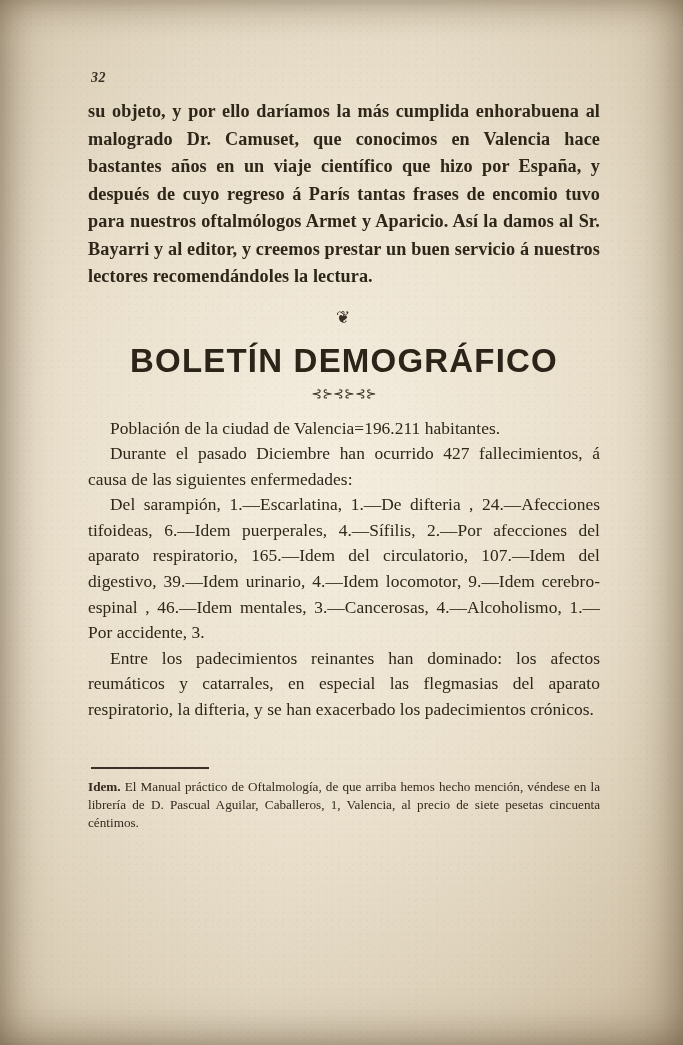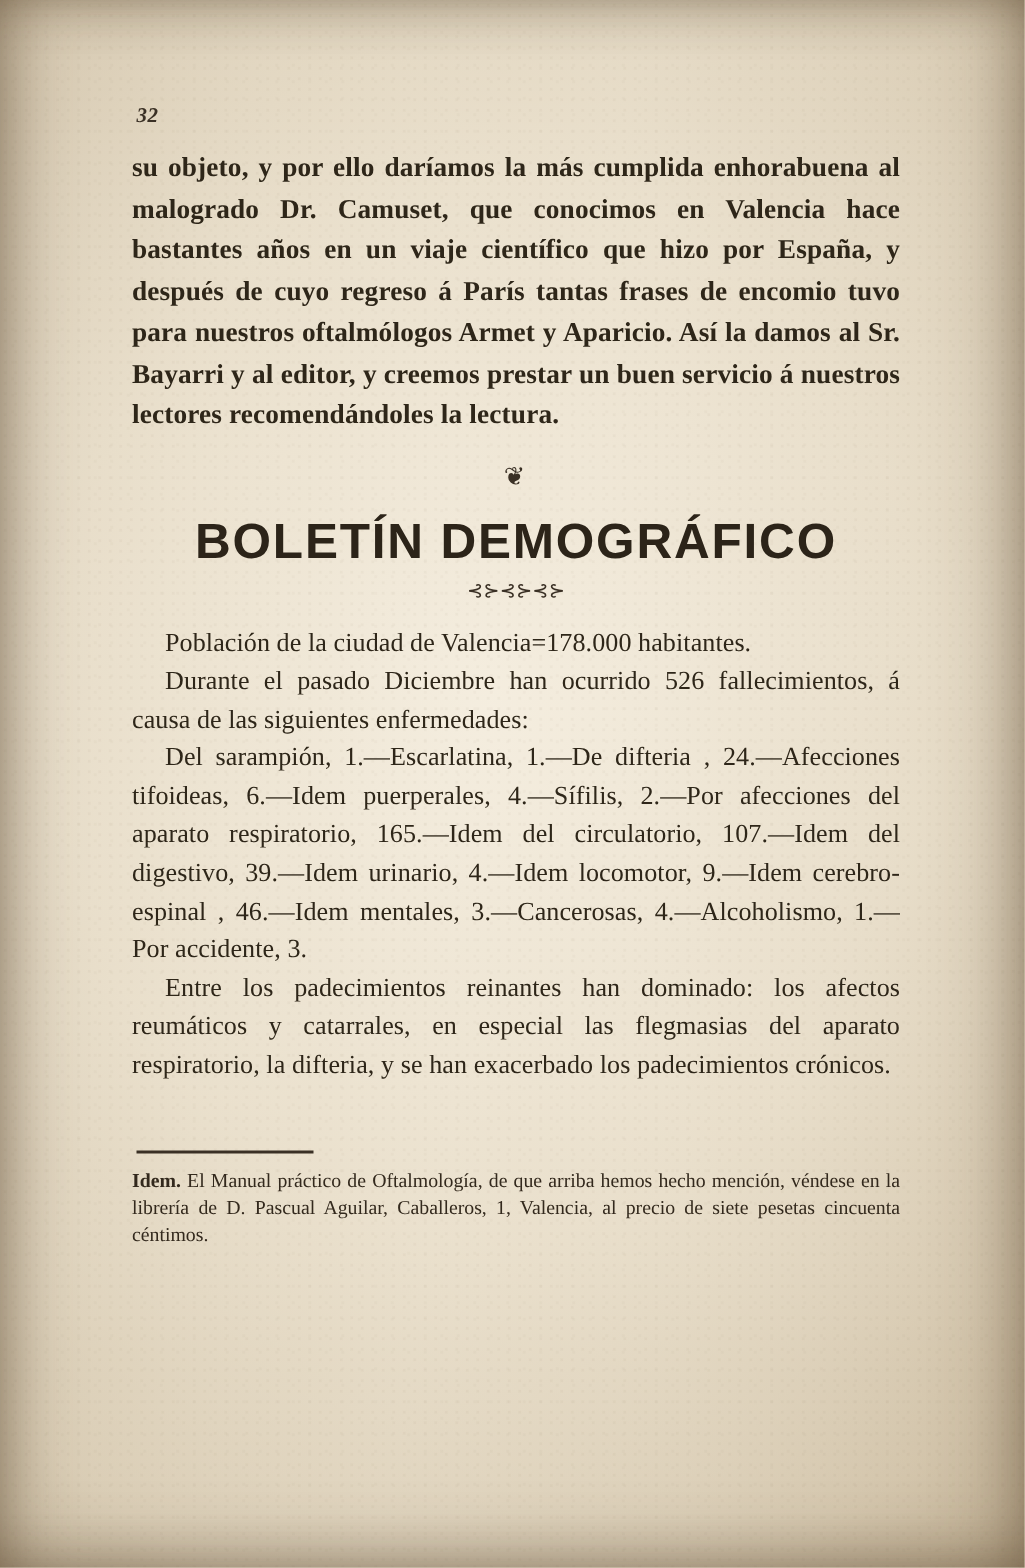--- a/index.html
+++ b/index.html
@@ -140,22 +140,22 @@
 
   <p class="para top">su objeto, y por ello daríamos la más cumplida enhorabuena al malogrado Dr. Camuset, que conocimos en Valencia hace bastantes años en un viaje científico que hizo por España, y después de cuyo regreso á París tantas frases de encomio tuvo para nuestros oftalmólogos Armet y Aparicio. Así la damos al Sr. Bayarri y al editor, y creemos prestar un buen servicio á nuestros lectores recomendándoles la lectura.</p>
 
   <div class="ornament">❦</div>
 
   <h1 class="section-title">BOLETÍN DEMOGRÁFICO</h1>
 
   <div class="rule-orn">⊰⊱⊰⊱⊰⊱</div>
 
   <div class="body-block">
-    <p>Población de la ciudad de Valencia=178.000 habitantes.</p>
-    <p>Durante el pasado Diciembre han ocurrido 526 fallecimientos, á causa de las siguientes enfermedades:</p>
+    <p>Población de la ciudad de Valencia=196.211 habitantes.</p>
+    <p>Durante el pasado Diciembre han ocurrido 427 fallecimientos, á causa de las siguientes enfermedades:</p>
     <p>Del sarampión, 1.—Escarlatina, 1.—De difteria , 24.—Afecciones tifoideas, 6.—Idem puerperales, 4.—Sífilis, 2.—Por afecciones del aparato respiratorio, 165.—Idem del circulatorio, 107.—Idem del digestivo, 39.—Idem urinario, 4.—Idem locomotor, 9.—Idem cerebro-espinal , 46.—Idem mentales, 3.—Cancerosas, 4.—Alcoholismo, 1.—Por accidente, 3.</p>
     <p>Entre los padecimientos reinantes han dominado: los afectos reumáticos y catarrales, en especial las flegmasias del aparato respiratorio, la difteria, y se han exacerbado los padecimientos crónicos.</p>
   </div>
 
   <div class="note-wrap">
     <div class="note-rule"></div>
     <p class="note">
       <span class="lbl">Idem.</span>
       <span class="ital">El Manual práctico de Oftalmología</span><span>, de que arriba hemos hecho mención, véndese en la librería de D. Pascual Aguilar, Caballeros, 1, Valencia, al precio de siete pesetas cincuenta céntimos.</span>
     </p>

